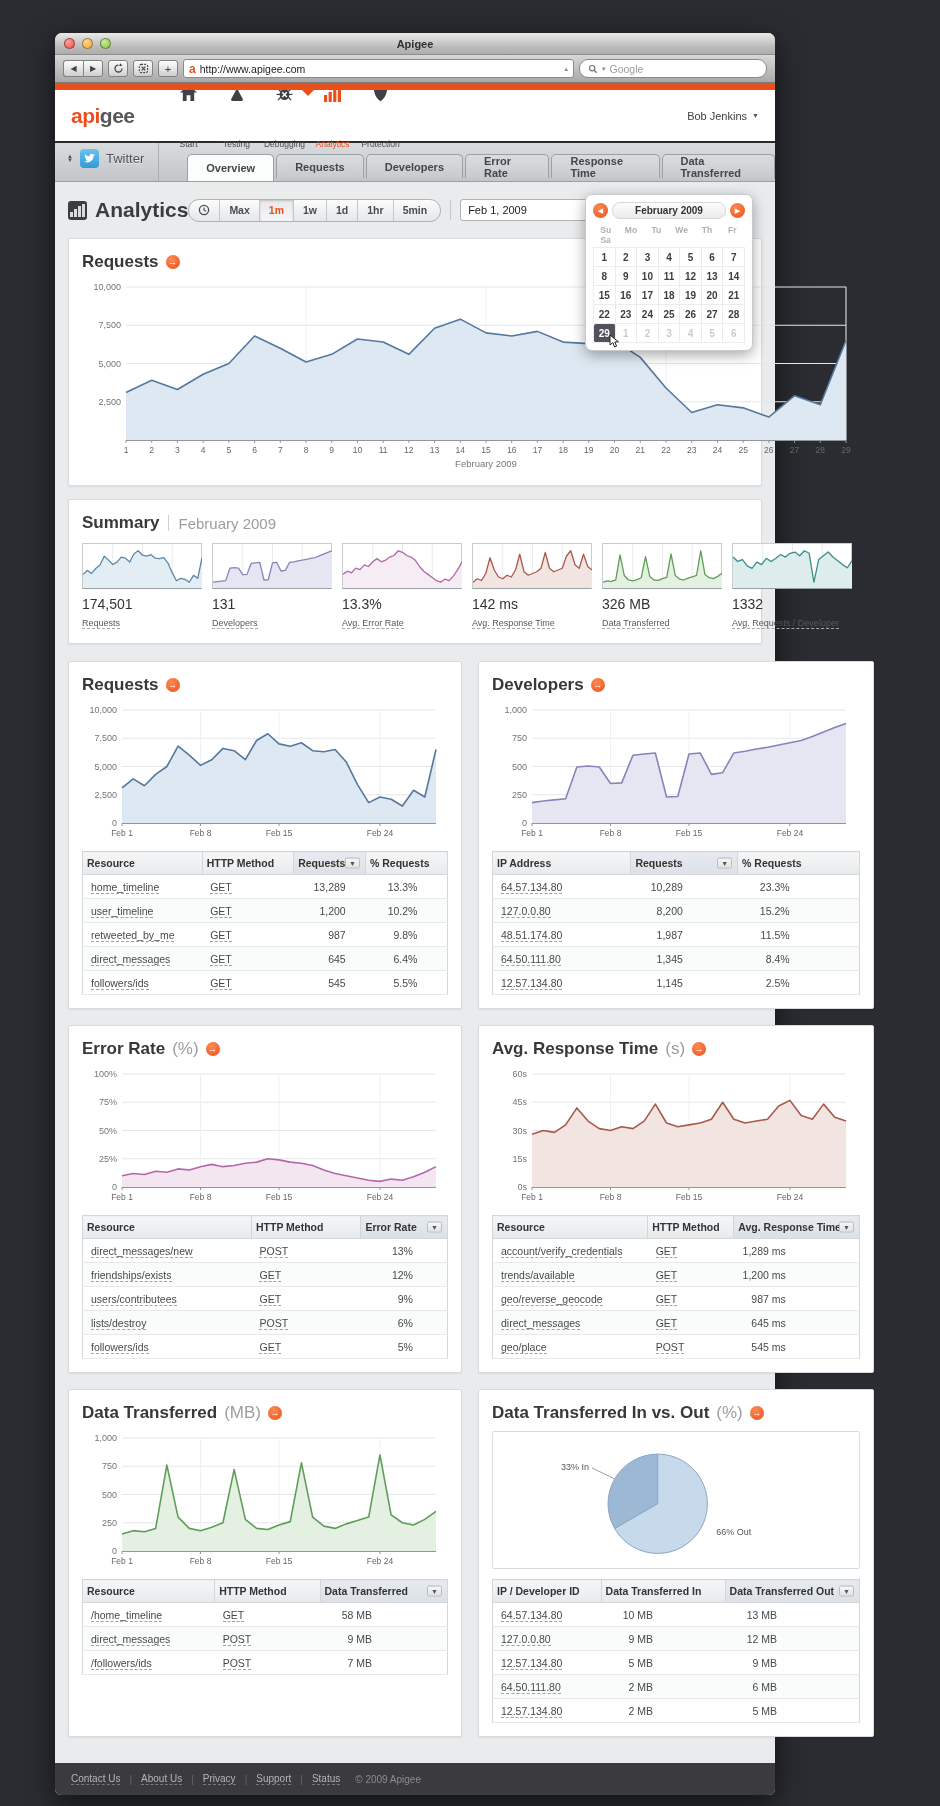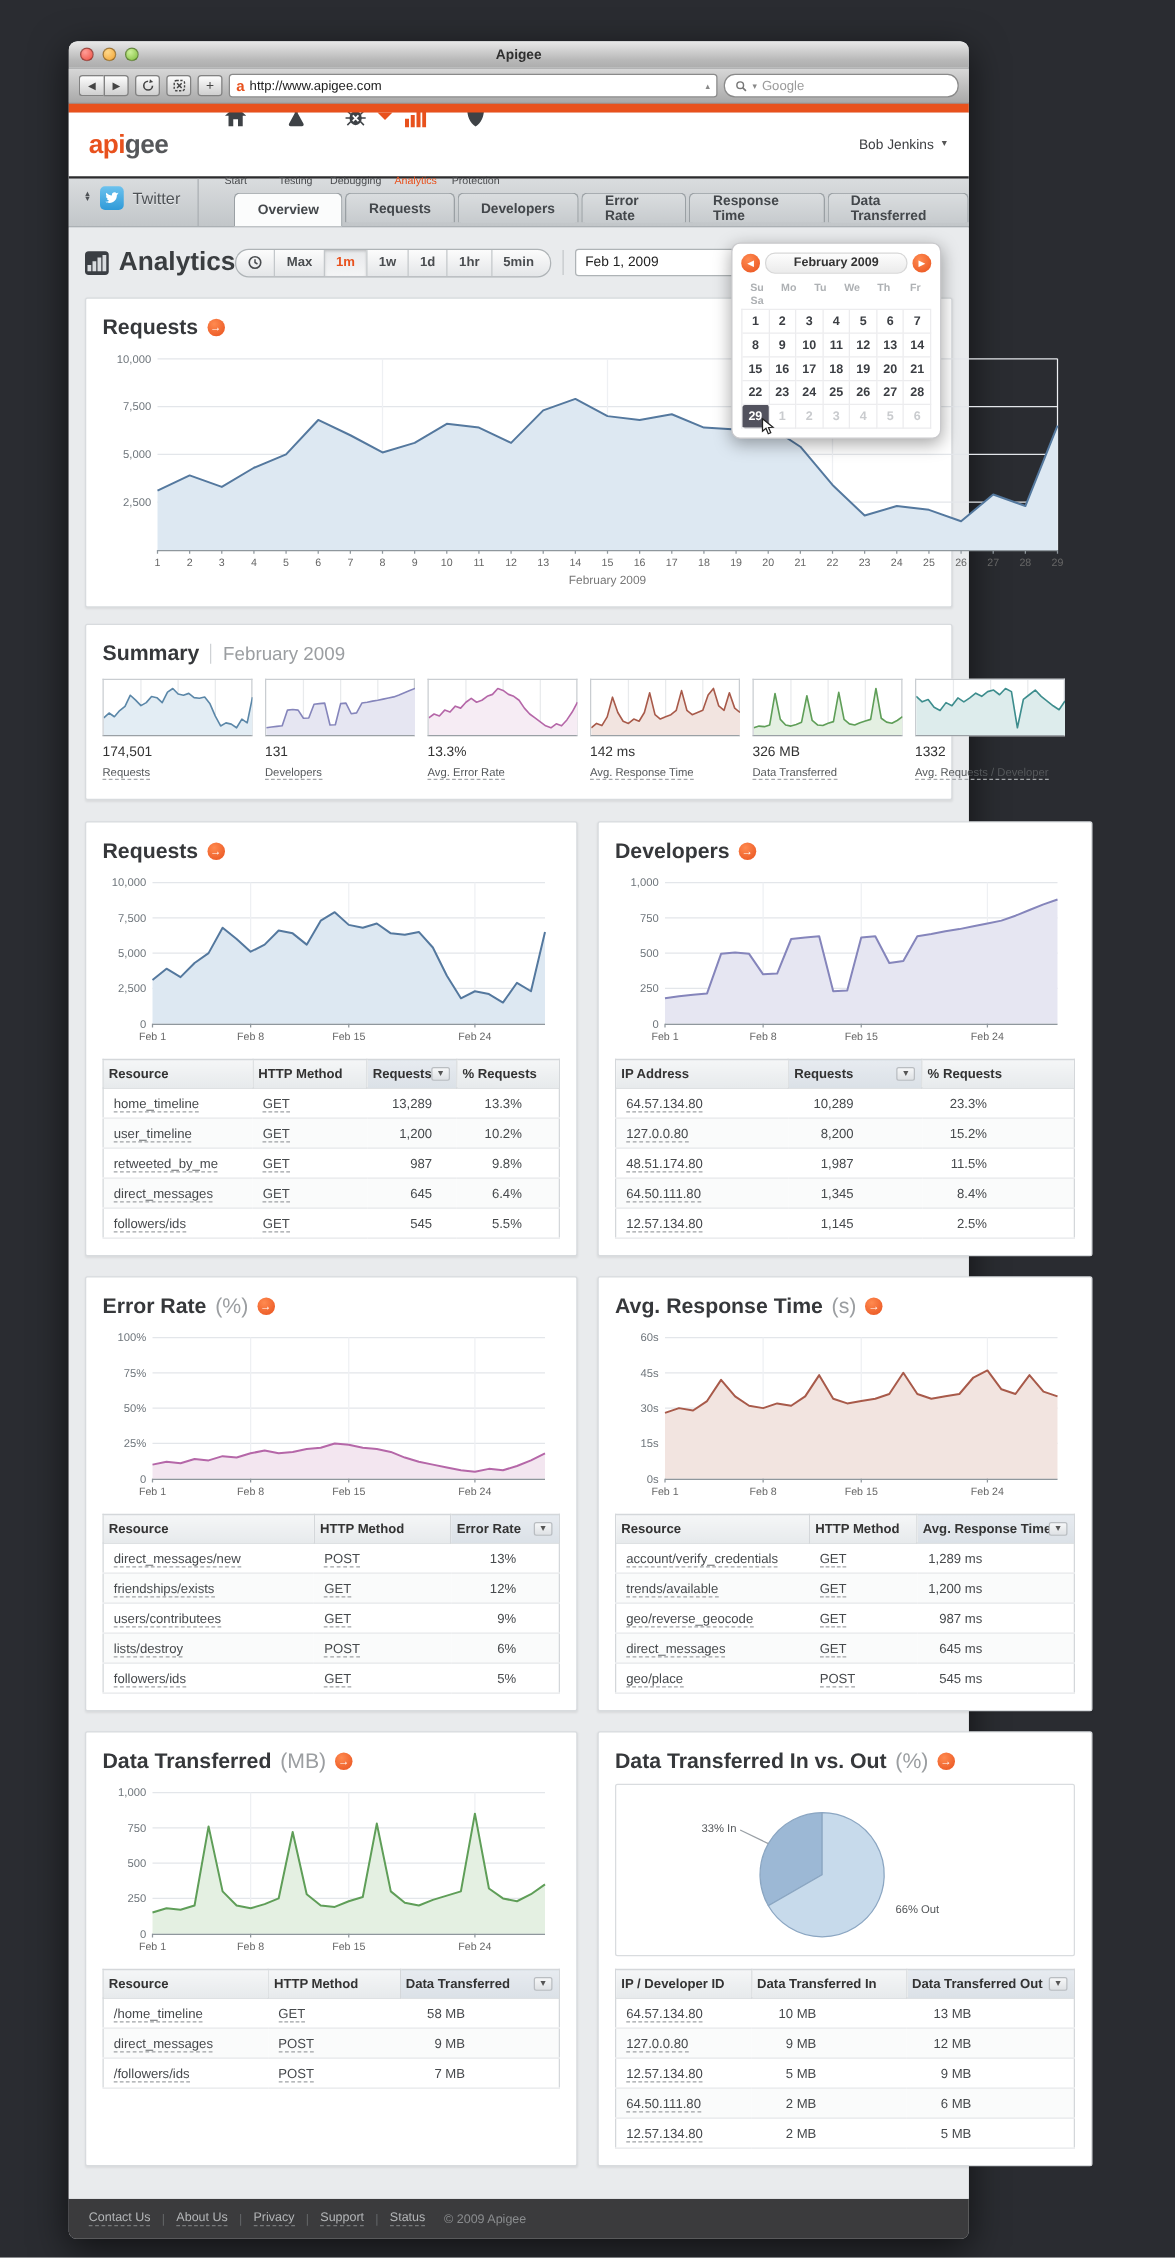--- a/index.html
+++ b/index.html
@@ -85,21 +85,21 @@
   .piebox{width:100%;height:138px;border:1px solid #d9dcdf;border-radius:2px;box-sizing:border-box;}
   .gap{height:13px;}
   
   .sum-title{display:flex;align-items:center;gap:9px;margin-bottom:10px;}
   .sum-title .t{font-size:17px;font-weight:bold;color:#36383b;}
   .sum-title .pipe{width:1px;height:16px;background:#cfd2d5;}
   .sum-title .period{font-size:15px;color:#9b9ea1;}
   .cards{display:flex;gap:10px;}
   .card{width:120px;flex:1;}
   .sparkbox{width:100%;height:46px;border:1px solid #c9cdd1;border-bottom:1px solid #9aa0a5;box-sizing:border-box;background:#fff;}
-  .card .val{font-size:11px;color:#333;margin-top:7px;}
+  .card .val{font-size:14px;color:#333;margin-top:7px;}
   .card .clabel{font-size:9px;color:#55585b;border-bottom:1px dashed #a5a8ab;display:inline-block;margin-top:3px;cursor:pointer;}
   
   .grid2{display:grid;grid-template-columns:1fr 1fr;gap:16px;margin-top:17px;}
   
   table.dtable{width:100%;border-collapse:collapse;margin-top:10px;border:1px solid #d4d7da;font-size:10.5px;color:#46494c;}
   .dtable th{background:linear-gradient(#f5f6f7,#e7eaec);border:1px solid #d4d7da;font-size:10.5px;font-weight:bold;color:#333;text-align:left;padding:5px 4px;position:relative;}
   .dtable th.sorted{background:linear-gradient(#e7ebf0,#dbe1e7);}
   .dtable th .sortbtn{position:absolute;right:5px;top:50%;transform:translateY(-50%);font-size:7px;color:#555;background:linear-gradient(#f6f7f8,#dfe2e5);border:1px solid #b9bdc1;border-radius:2px;padding:1px 3px;}
   .dtable td{padding:5.5px 8px;border-bottom:1px solid #e6e8ea;}
   .dtable tr:nth-child(even) td{background:#fafbfb;}

